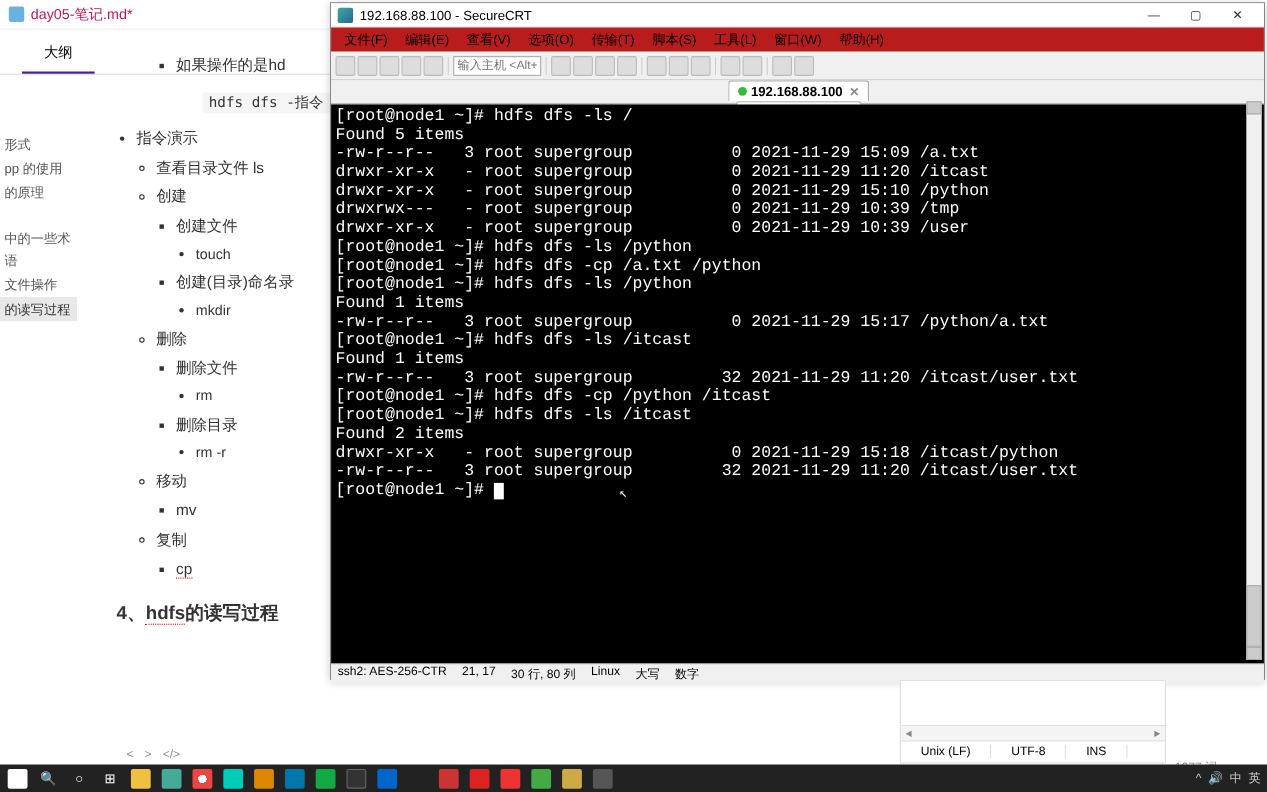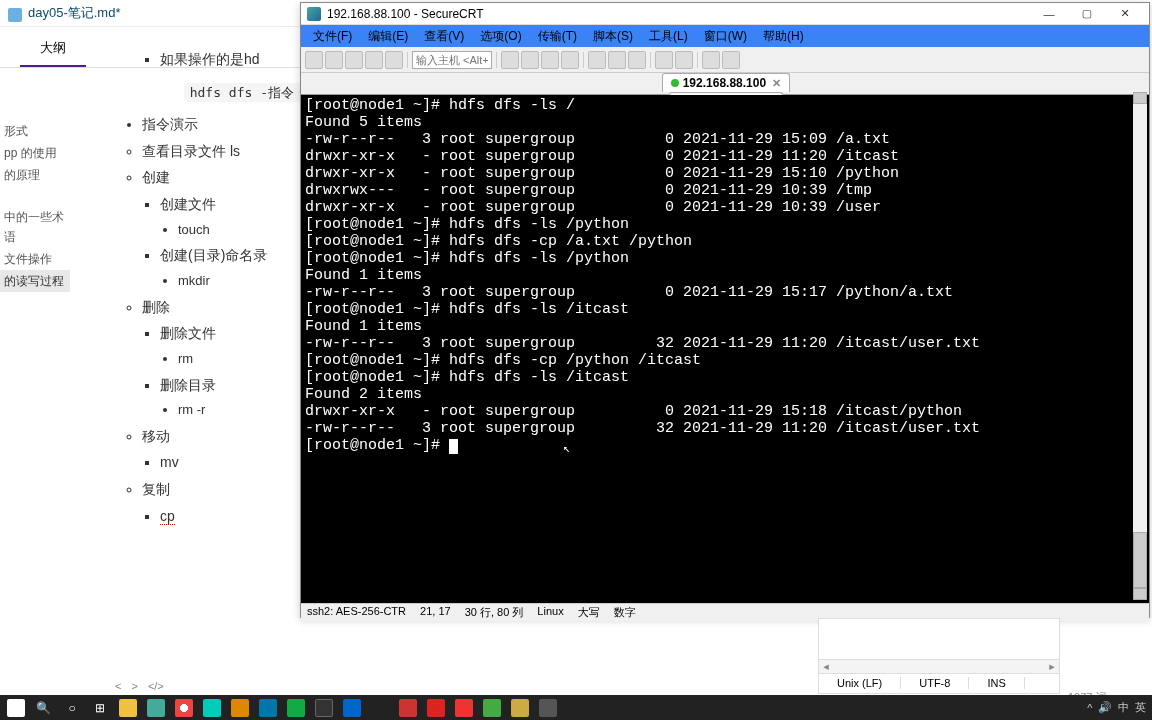--- a/index.html
+++ b/index.html
@@ -1,44 +1,44 @@
 <!DOCTYPE html>
 <html><head>
 <meta charset="utf-8">
 <style>
 * { margin: 0; padding: 0; box-sizing: border-box; }
 body { font-family: "Microsoft YaHei", Arial, sans-serif; font-size: 12px; background: #fff; overflow: hidden; width: 1152px; height: 720px; position: relative; }
 
 
 .left-pane { position: absolute; left: 0; top: 0; width: 300px; height: 695px; background: #fff; }
-.doc-header { display: flex; align-items: flex-end; padding: 4px 8px; border-bottom: 1px solid #eee; font-size: 13px; color: #0c4a6e; }
+.doc-header { display: flex; align-items: center; padding: 4px 8px; border-bottom: 1px solid #eee; font-size: 13px; color: #be185d; }
 .doc-icon { width: 14px; height: 14px; background: #6ab0e0; margin-right: 6px; border-radius: 2px; }
 .outline-tab { padding: 8px 20px; border-bottom: 2px solid #4c1d95; display: inline-block; font-size: 13px; margin-left: 20px; margin-top: 4px; }
 .sidebar-partial { position: absolute; left: 0; top: 120px; width: 70px; font-size: 12px; color: #555; line-height: 20px; }
 .sidebar-partial div { padding: 1px 4px; }
 .sidebar-partial .active { background: #e8e8e8; color: #333; }
 .outline-content { position: absolute; left: 106px; top: 46px; right: 0; font-size: 14px; color: #333; line-height: 1.9; }
-.outline-content .bullet { list-style: disc; margin-left: 36px; }
+.outline-content .bullet { list-style: disc; margin-left: 18px; }
 .outline-content .circle { list-style: circle; margin-left: 36px; }
 .outline-content .square { list-style: square; margin-left: 54px; }
 .outline-content .deep { list-style: disc; margin-left: 72px; font-size: 13px; }
 .code-inline { background: #f5f5f5; padding: 2px 6px; font-family: Consolas, monospace; border-radius: 2px; font-size: 13px; }
 .heading-4 { font-size: 17px; font-weight: bold; margin-top: 12px; margin-bottom: 8px; }
 .red-underline { border-bottom: 1px dotted red; }
 .footer-left { position: absolute; bottom: 0; left: 115px; right: 0; height: 18px; display: flex; align-items: center; gap: 10px; font-size: 11px; color: #888; }
 
 
 .securecrt { position: absolute; left: 300px; top: 2px; width: 850px; height: 616px; background: #f0f0f0; border: 1px solid #888; box-shadow: 0 2px 8px rgba(0,0,0,0.2); }
 .title-bar { height: 22px; background: #fff; display: flex; align-items: center; padding: 0 6px; border-bottom: 1px solid #ddd; }
 .title-icon { width: 14px; height: 14px; background: linear-gradient(135deg,#4a9,#269); margin-right: 6px; border-radius: 2px; }
 .title-text { flex: 1; font-size: 12px; }
 .win-controls { display: flex; gap: 2px; }
 .win-btn { width: 36px; height: 20px; display: flex; align-items: center; justify-content: center; font-size: 11px; color: #333; }
 
-.menu-bar { height: 22px; display: flex; align-items: center; padding: 0 4px; background: #3b82f6; font-size: 12px; }
+.menu-bar { height: 22px; display: flex; align-items: center; padding: 0 4px; background: #b91c1c; font-size: 12px; }
 .menu-bar span { padding: 2px 8px; }
 
 .toolbar { height: 26px; display: flex; align-items: center; padding: 2px 4px; background: #f0f0f0; border-bottom: 1px solid #ccc; gap: 2px; }
 .tb-btn { width: 18px; height: 18px; background: #ddd; border: 1px solid #bbb; border-radius: 2px; }
 .tb-input { height: 18px; width: 80px; border: 1px solid #aaa; font-size: 11px; padding: 0 3px; color: #888; }
 .tb-sep { width: 1px; height: 16px; background: #ccc; margin: 0 2px; }
 
 .tab-bar { height: 22px; display: flex; align-items: center; background: #f0f0f0; border-bottom: 1px solid #999; padding-left: 4px; flex-direction: column; }
 .tab { display: flex; align-items: center; padding: 2px 8px; border: 1px solid #aaa; border-bottom: none; background: #f8f8f8; margin-right: 2px; font-size: 12px; border-radius: 3px 3px 0 0; }
 .tab.active { background: #fff; font-weight: bold; }
@@ -112,20 +112,23 @@
       <li class="circle">删除</li>
       <li class="square">删除文件</li>
       <li class="deep">rm</li>
       <li class="square">删除目录</li>
       <li class="deep">rm -r</li>
       <li class="circle">移动</li>
       <li class="square">mv</li>
       <li class="circle">复制</li>
       <li class="square"><span class="red-underline">cp</span></li>
     </ul>
+    <div class="heading-4">
+      <span>4、</span><span class="red-underline">hdfs</span><span>的读写过程</span>
+    </div>
   </div>
   <div class="footer-left">
     <span>&lt;</span>
     <span>&gt;</span>
     <span>&lt;/&gt;</span>
   </div>
 </div>
 
 <div class="securecrt">
   <div class="title-bar">

